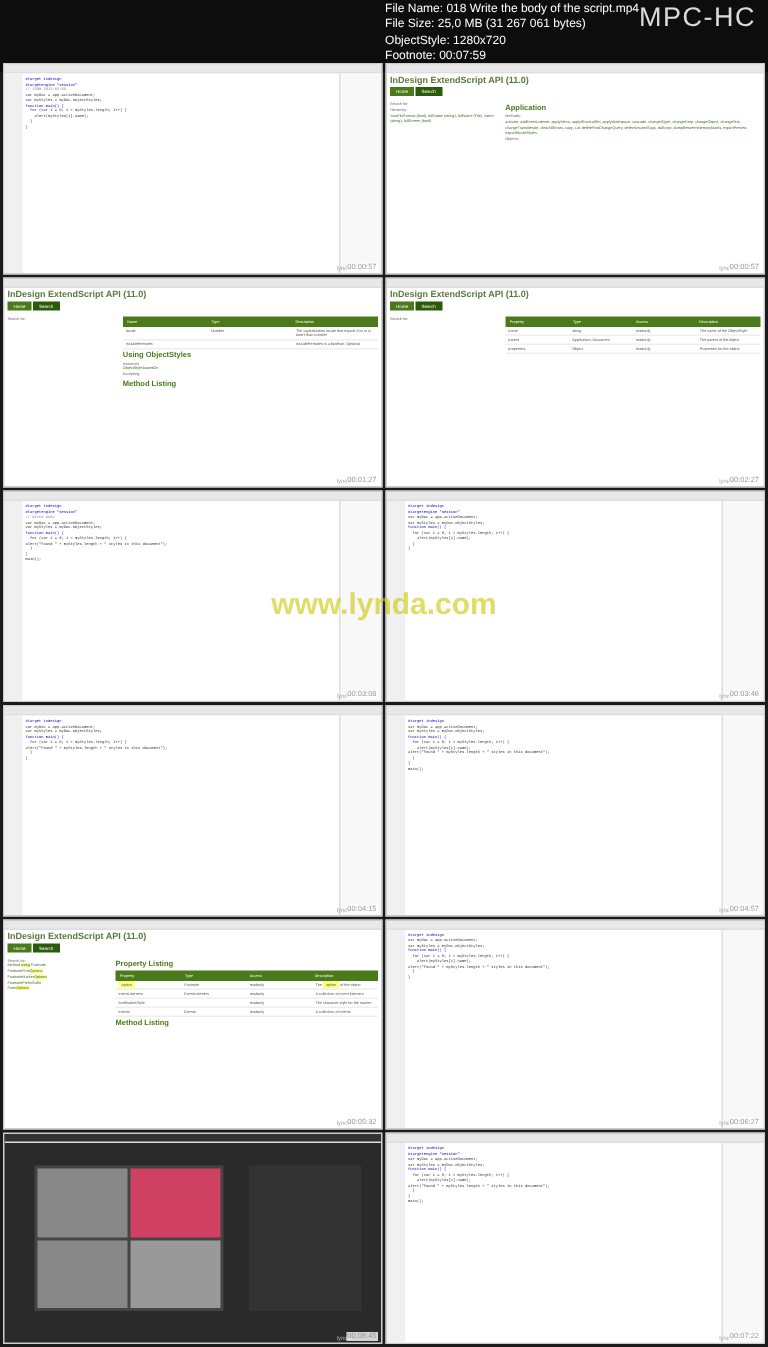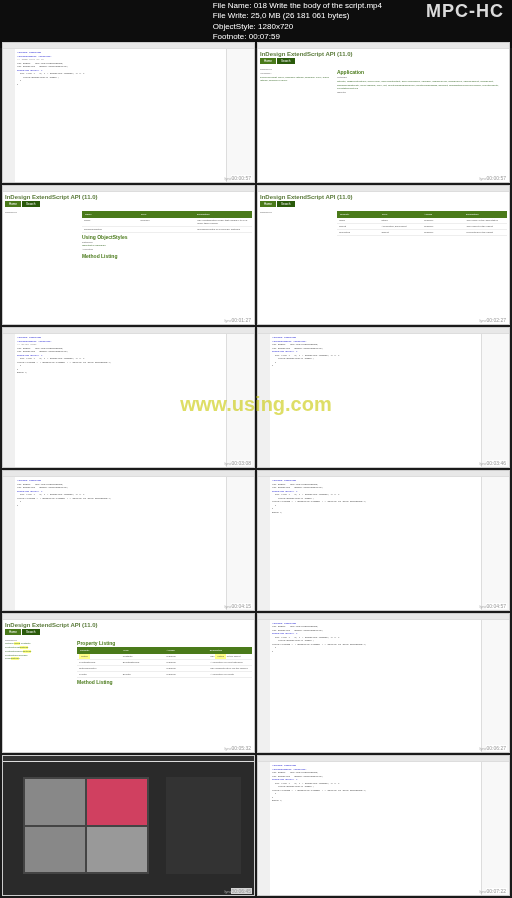--- a/index.html
+++ b/index.html
@@ -1,19 +1,19 @@
 <!DOCTYPE html>
 <html><head>
 <meta charset="utf-8">
 <style>
 * { margin: 0; padding: 0; box-sizing: border-box; }
 body { width: 512px; height: 898px; background: #1a1a1a; font-family: Arial, sans-serif; overflow: hidden; position: relative; }
 .header { position: absolute; top: 0; left: 0; right: 0; height: 48px; background: rgba(0,0,0,0.5); display: flex; align-items: flex-start; justify-content: flex-end; padding: 1px 8px; }
 .file-info { font-size: 8px; color: #fff; line-height: 1.3; }
-.app-name { font-size: 18px; color: rgba(255,255,255,0.85); font-weight: bold; letter-spacing: 1px; margin-left: 44px; }
+.app-name { font-size: 18px; color: rgba(255,255,255,0.85); font-weight: normal; letter-spacing: 1px; }
 .grid { position: absolute; top: 40px; left: 0; right: 0; bottom: 0; display: grid; grid-template-columns: 1fr 1fr; grid-template-rows: repeat(6, 1fr); gap: 2px; padding: 2px; }
 .thumb { background: #f5f5f5; border: 1px solid #ccc; position: relative; overflow: hidden; font-size: 3px; }
 .thumb-bar { height: 6px; background: #e8e8e8; border-bottom: 1px solid #ddd; }
 .api-header { background: #fff; padding: 2px; }
 .api-title { color: #5a7a3a; font-size: 6px; font-weight: bold; }
 .api-tabs { display: flex; gap: 1px; margin-top: 1px; }
 .api-tab { background: #4a7a1a; color: #fff; padding: 1px 4px; font-size: 3px; }
 .api-tab.alt { background: #2a5a0a; }
 .api-content { padding: 2px; background: #fff; height: calc(100% - 20px); position: relative; }
 .api-section-title { color: #4a7a1a; font-size: 5px; font-weight: bold; margin: 1px 0; }
@@ -39,28 +39,28 @@
 .id-img.pink { background: #d04060; }
 .id-right { position: absolute; right: 5%; top: 15%; width: 30%; height: 70%; background: #333; }
 .highlight { background: #ffff88; }
 </style>
 </head>
 <body>
 
 <div class="header">
   <div class="file-info">
     <div><span>File Name:</span> <span>018 Write the body of the script.mp4</span></div>
-    <div><span>File Write:</span> <span>25,0 MB (26 181 061 bytes)</span></div>
+    <div><span>File Size:</span> <span>25,0 MB (31 267 061 bytes)</span></div>
     <div><span>ObjectStyle:</span> <span>1280x720</span></div>
     <div><span>Footnote:</span> <span>00:07:59</span></div>
   </div>
   <div class="app-name">MPC-HC</div>
 </div>
 
-<div class="watermark">www.using.com</div>
+<div class="watermark">www.lynda.com</div>
 
 <div class="grid">
 
   <div class="thumb">
     <div class="thumb-bar"></div>
     <div class="code-editor">
       <div class="code-gutter"></div>
       <div class="code-body"><span class="code-kw">#target indesign</span>
 <span class="code-kw">#targetengine "session"</span>
 <span class="code-comm">// JSON 2015-02-09</span>

